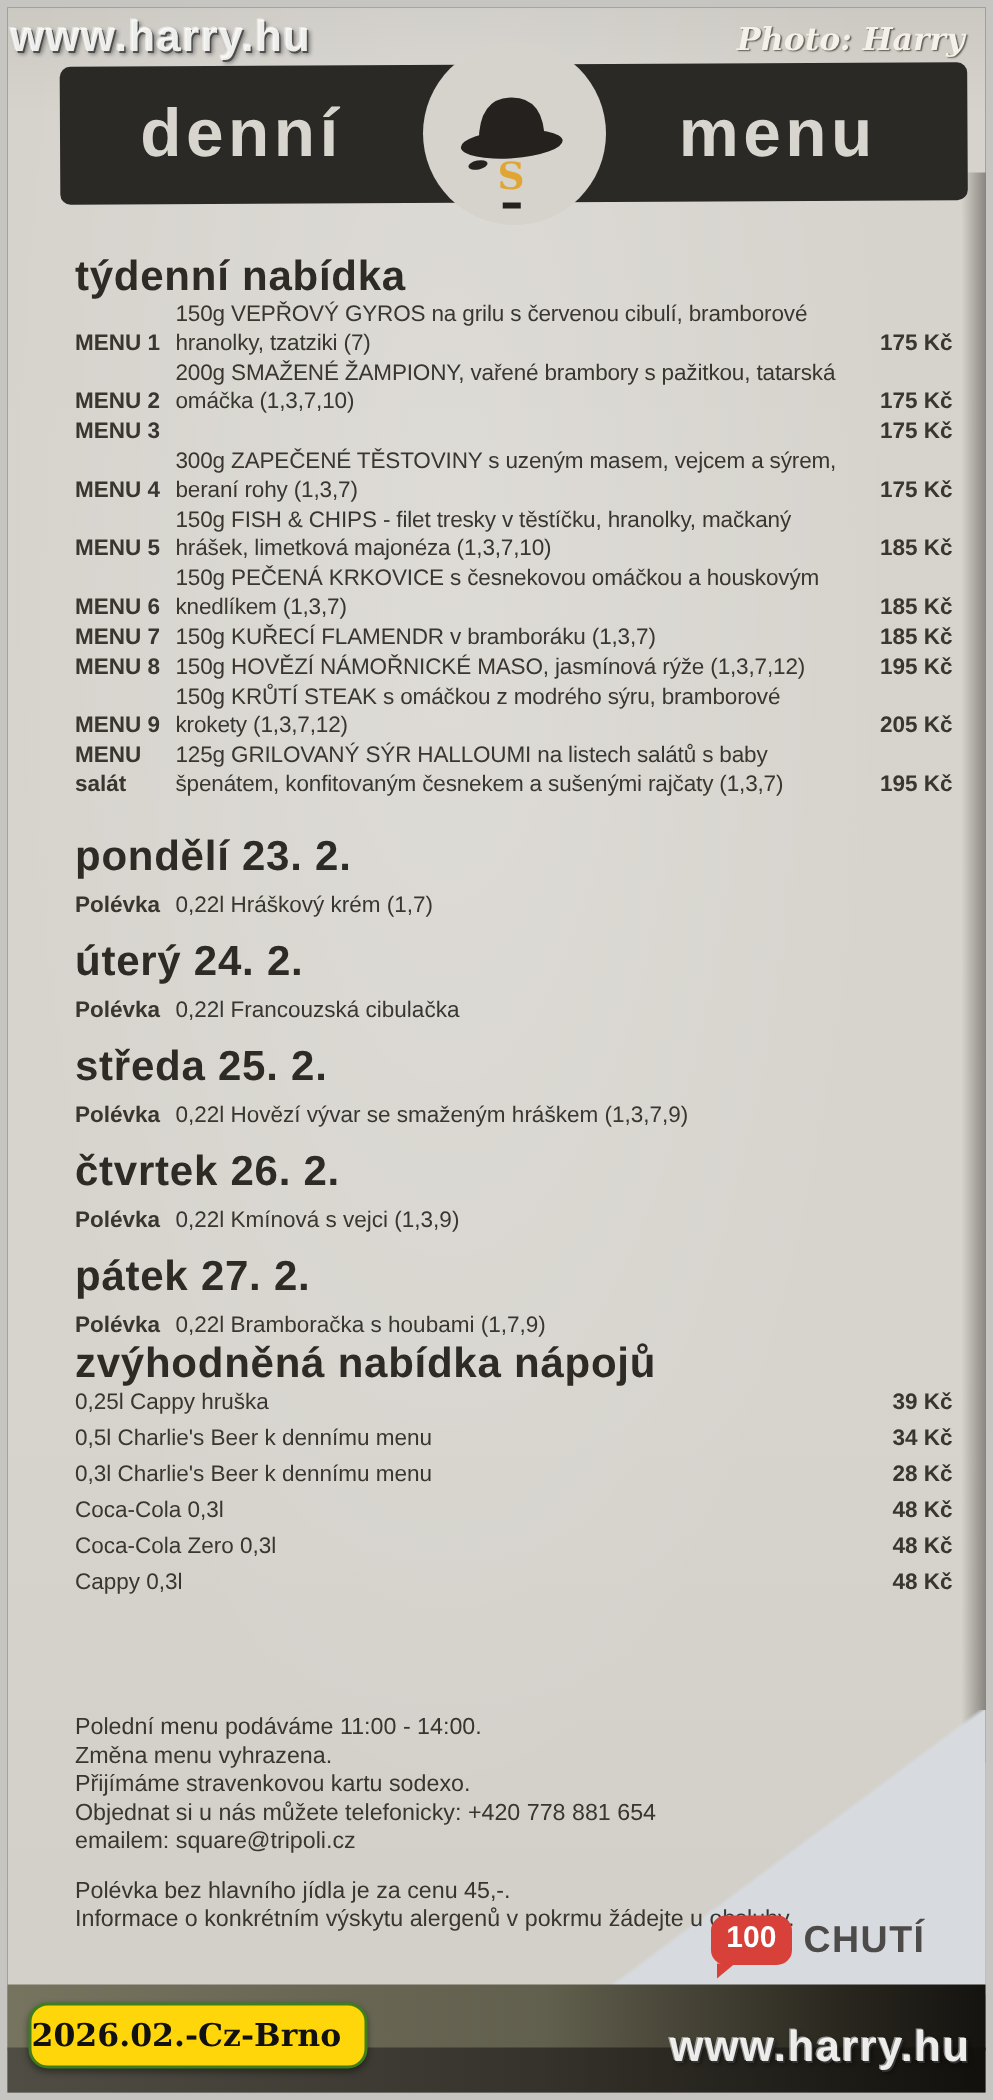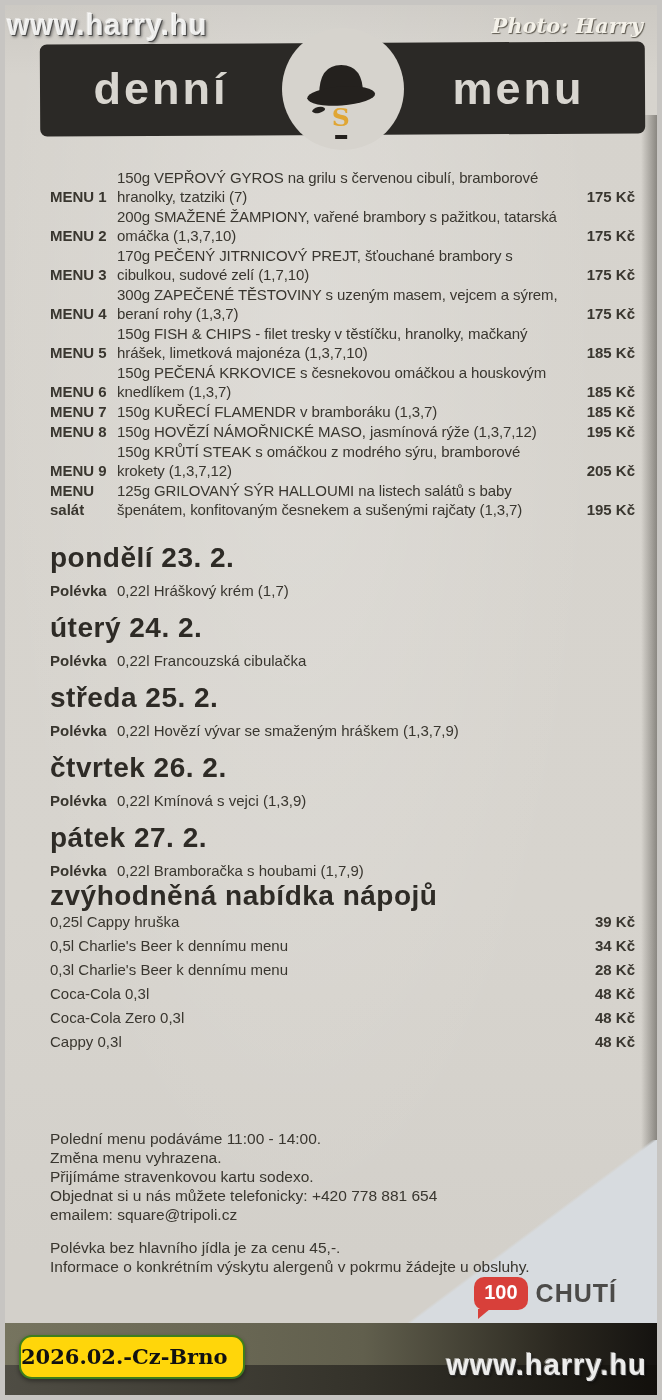--- a/index.html
+++ b/index.html
@@ -128,38 +128,38 @@
       </svg>
       <div class="s-row">
         <span class="mustache"></span>
         <span class="s-letter">S</span>
       </div>
       <div class="s-dash"></div>
     </div>
   </div>
 
   <div class="content">
+    <h2 class="sec weekly-title">týdenní nabídka</h2>
 
     <div>
 
         <div class="mrow">
           <div class="lbl">MENU 1</div>
           <div class="desc">150g VEPŘOVÝ GYROS na grilu s červenou cibulí, bramborové hranolky, tzatziki (7)</div>
           <div class="price">175 Kč</div>
         </div>
 
         <div class="mrow">
           <div class="lbl">MENU 2</div>
           <div class="desc">200g SMAŽENÉ ŽAMPIONY, vařené brambory s pažitkou, tatarská omáčka (1,3,7,10)</div>
           <div class="price">175 Kč</div>
         </div>
 
         <div class="mrow">
           <div class="lbl">MENU 3</div>
-          <div class="desc">170g PEČENÝ JITRNICOVÝ PREJT, šťouchané brambory s cibulkou, sudové zelí (1,7,10)</div>
           <div class="price">175 Kč</div>
         </div>
 
         <div class="mrow">
           <div class="lbl">MENU 4</div>
           <div class="desc">300g ZAPEČENÉ TĚSTOVINY s uzeným masem, vejcem a sýrem, beraní rohy (1,3,7)</div>
           <div class="price">175 Kč</div>
         </div>
 
         <div class="mrow">

